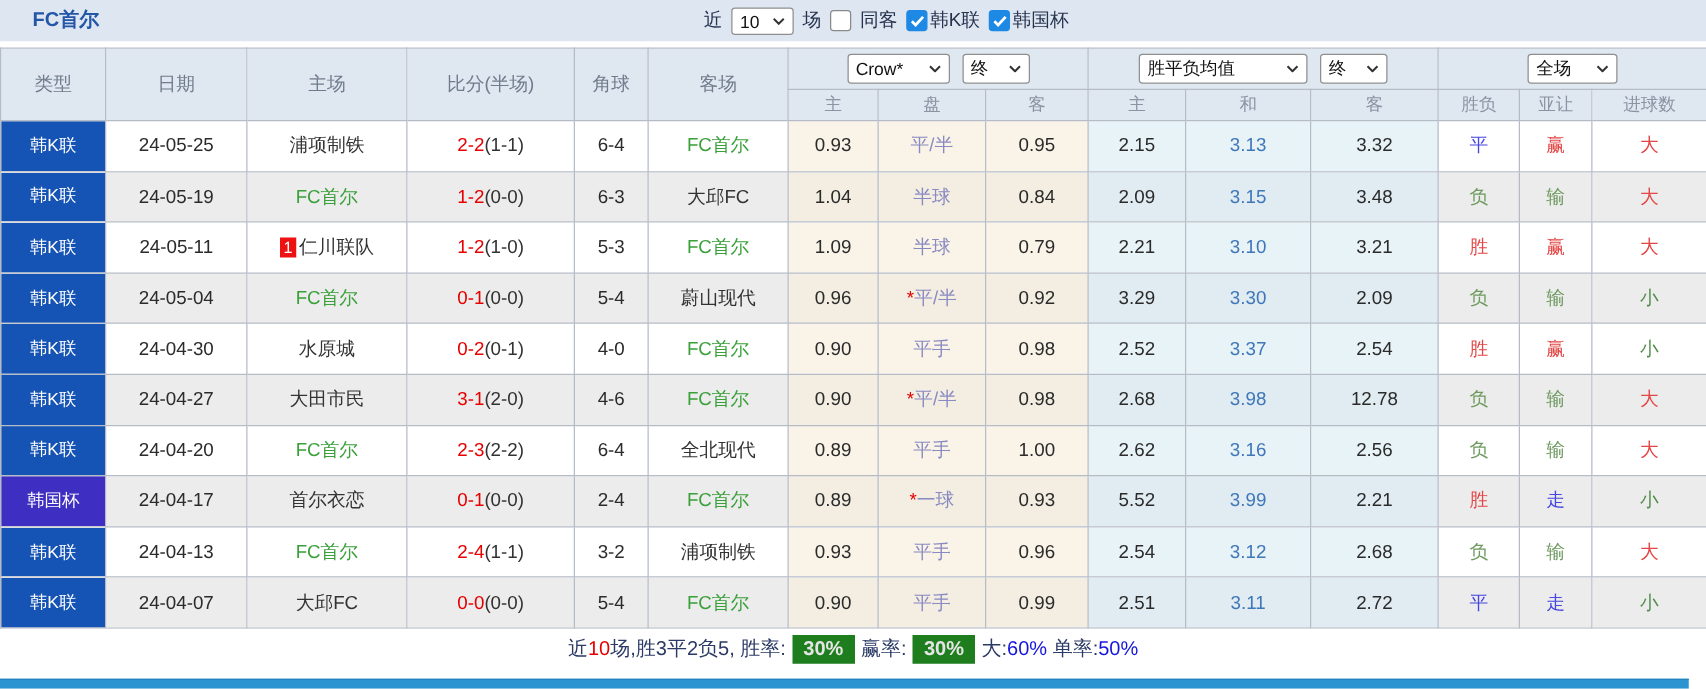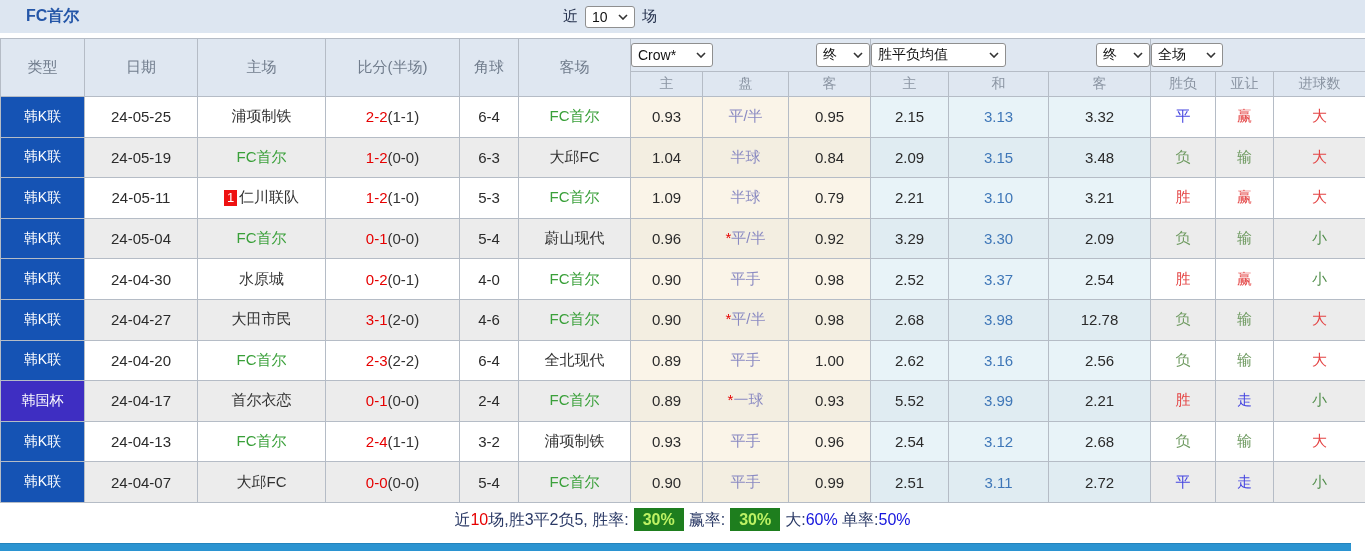--- a/index.html
+++ b/index.html
@@ -27,21 +27,21 @@
       display:inline-flex;align-items:center;justify-content:center;flex:none;}
   .cb.checked{background:var(--check-blue);border-color:var(--check-blue);}
   .cb svg{display:block;}
   .gap{height:5px;background:#fff;}
   table{width:1365px;border-collapse:collapse;table-layout:fixed;}
   th,td{border:1px solid var(--grid);text-align:center;vertical-align:middle;overflow:hidden;
         white-space:nowrap;padding:0;}
   thead th{background:var(--header-bg);color:#707c8c;font-weight:normal;font-size:15px;}
   tr.hrow1{height:33px;} tr.hrow2{height:25px;} tr.hrow2 th{font-size:14px;color:#8a94a2;}
   .ctrl-cell{padding:0;}
-  .ctrl-wrap{display:flex;align-items:center;justify-content:space-between;gap:10px;}
+  .ctrl-wrap{display:flex;align-items:center;justify-content:center;gap:10px;}
   tbody tr{height:40.6px;background:#fff;font-size:15px;color:#2b2b2b;}
   tbody tr.alt{background:var(--alt);}
   td.type{color:#fff;font-size:14px;}
   td.type.lg{background:var(--league-bg);}
   td.type.cup{background:var(--cup-bg);}
   td.home,td.away{font-size:15px;color:#333;}
   .self{color:var(--self-green);}
   .sc{color:var(--score-red);} .half{color:#333;}
   td.crow{background:var(--crow-bg);}
   tr.alt td.crow{background:var(--crow-bg-alt);}
@@ -51,38 +51,54 @@
   .star{color:#e60000;}
   td.draw{color:var(--draw-blue);}
   .c-red{color:var(--st-red);} .c-blue{color:var(--st-blue);}
   .c-green{color:var(--st-green);} .c-goal{color:var(--goal-green);}
   .tbadge{display:inline-block;background:#e11;color:#fff;font-size:13px;line-height:16px;
           padding:0 3px;margin-right:2px;}
   .summary{height:33px;line-height:33px;text-align:center;font-size:16px;background:#fff;}
   .summary .t{color:var(--sum-label);}
   .summary .r{color:#e60000;}
   .summary .b{color:var(--sum-blue);}
-  .summary .badge{background:var(--badge-green);color:#bef264;padding:3px 9px;margin:0 5px;font-weight:bold;}
+  .summary .badge{background:var(--badge-green);color:#e5e5e5;padding:3px 9px;margin:0 5px;font-weight:bold;}
   .bottombar{position:absolute;bottom:0;left:0;width:1351px;height:8px;background:var(--bar-blue);
              border-top:1px solid #2384bd;}
 </style>
 </head>
 <body>
 
 <div class="topbar">
   <div class="title">FC首尔</div>
   <div class="controls">
     <span>近</span>
     <div class="sel sel-count">
       <span>10</span>
       <svg class="chev" width="10" height="6" viewBox="0 0 10 6">
           <path d="M1 1 L5 5 L9 1" fill="none" stroke="#333" stroke-width="1.6"></path>
         </svg>
     </div>
     <span>场</span>
+    <span id="cb-area" style="display:inline-flex;align-items:center;gap:7px;">
+        <span class="cb"></span>
+        <span>同客</span>
+        <span class="cb checked">
+          <svg width="12" height="10" viewBox="0 0 12 10">
+            <path d="M1.5 5 L4.5 8 L10.5 1.5" fill="none" stroke="#fff" stroke-width="2.2"></path>
+          </svg>
+        </span>
+        <span style="margin-left: -5px;">韩K联</span>
+        <span class="cb checked">
+          <svg width="12" height="10" viewBox="0 0 12 10">
+            <path d="M1.5 5 L4.5 8 L10.5 1.5" fill="none" stroke="#fff" stroke-width="2.2"></path>
+          </svg>
+        </span>
+        <span style="margin-left: -5px;">韩国杯</span>
+      </span>
   </div>
 </div>
 <div class="gap"></div>
 
 <table>
   <colgroup>
     <col style="width:84px">
       <col style="width:113px">
       <col style="width:128px">
       <col style="width:134px">

